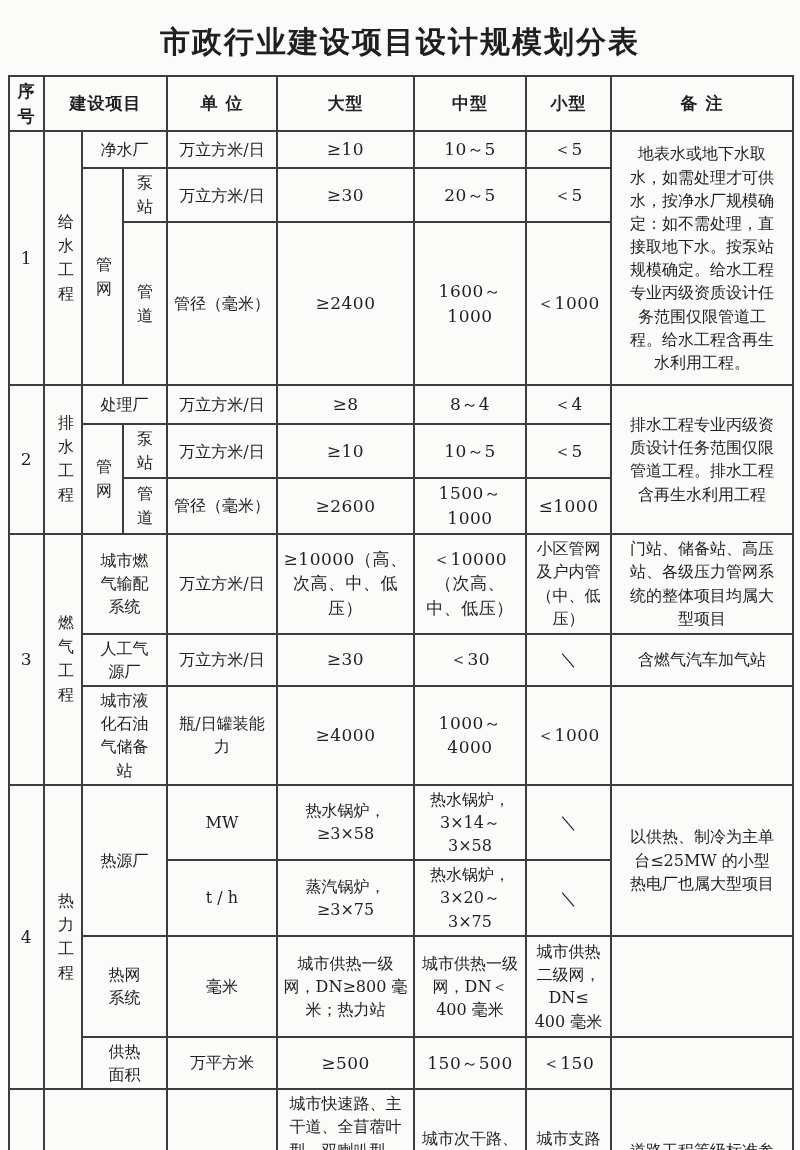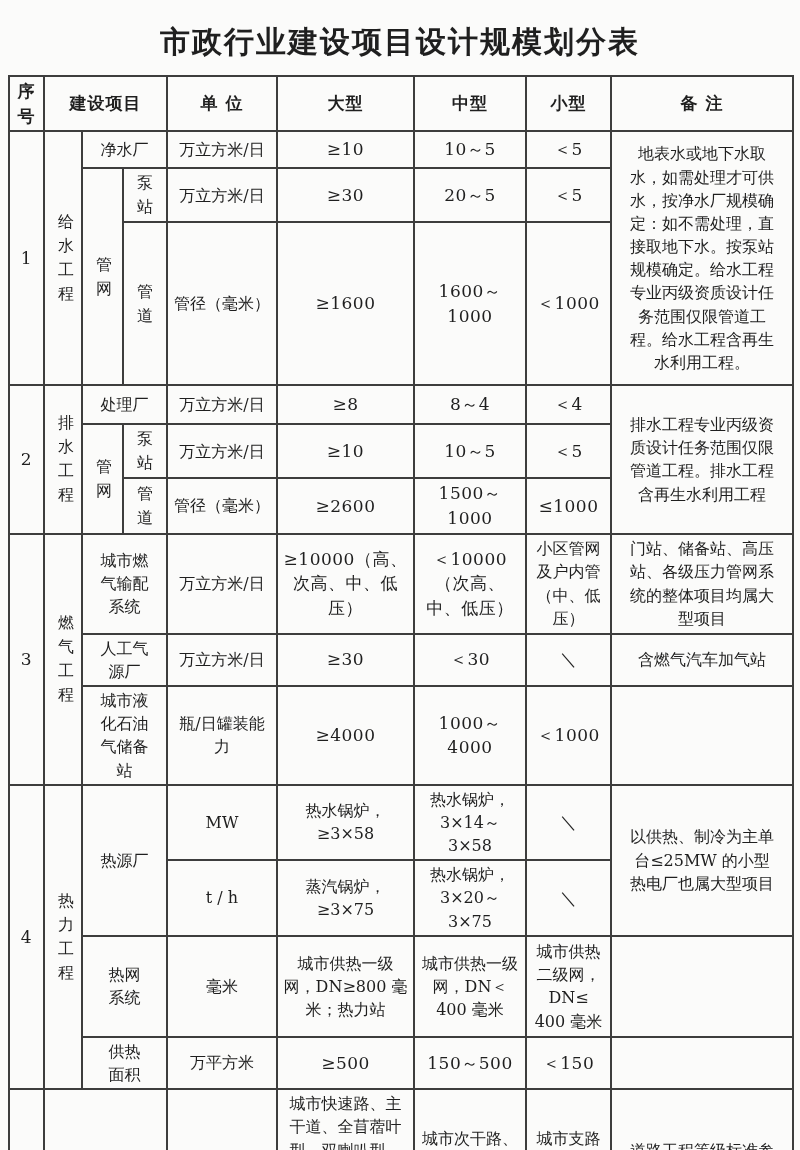--- a/index.html
+++ b/index.html
@@ -99,21 +99,21 @@
       <td rowspan="2" class="vert"><span>管网</span></td>
       <td class="vert"><span>泵站</span></td>
       <td>万立方米/日</td>
       <td class="num">≥30</td>
       <td class="num">20～5</td>
       <td class="num">＜5</td>
     </tr>
     <tr style="height:163px">
       <td class="vert"><span>管道</span></td>
       <td>管径（毫米）</td>
-      <td class="num">≥1600</td>
+      <td class="num">≥2400</td>
       <td class="num">1600～1000</td>
       <td class="num">＜1000</td>
     </tr>
 
     <tr style="height:39px">
       <td rowspan="3" class="num">2</td>
       <td rowspan="3" class="vert"><span>排水工程</span></td>
       <td colspan="2">处理厂</td>
       <td>万立方米/日</td>
       <td class="num">≥8</td>

